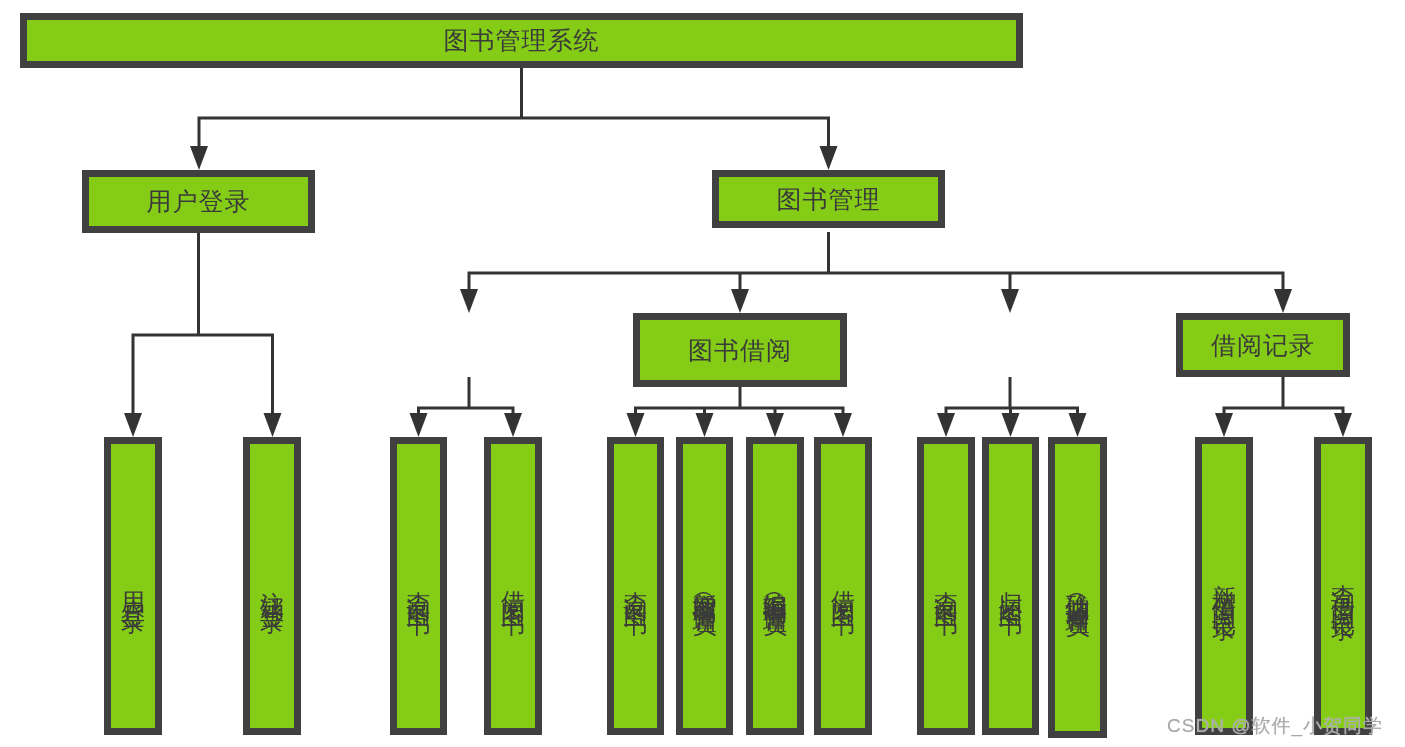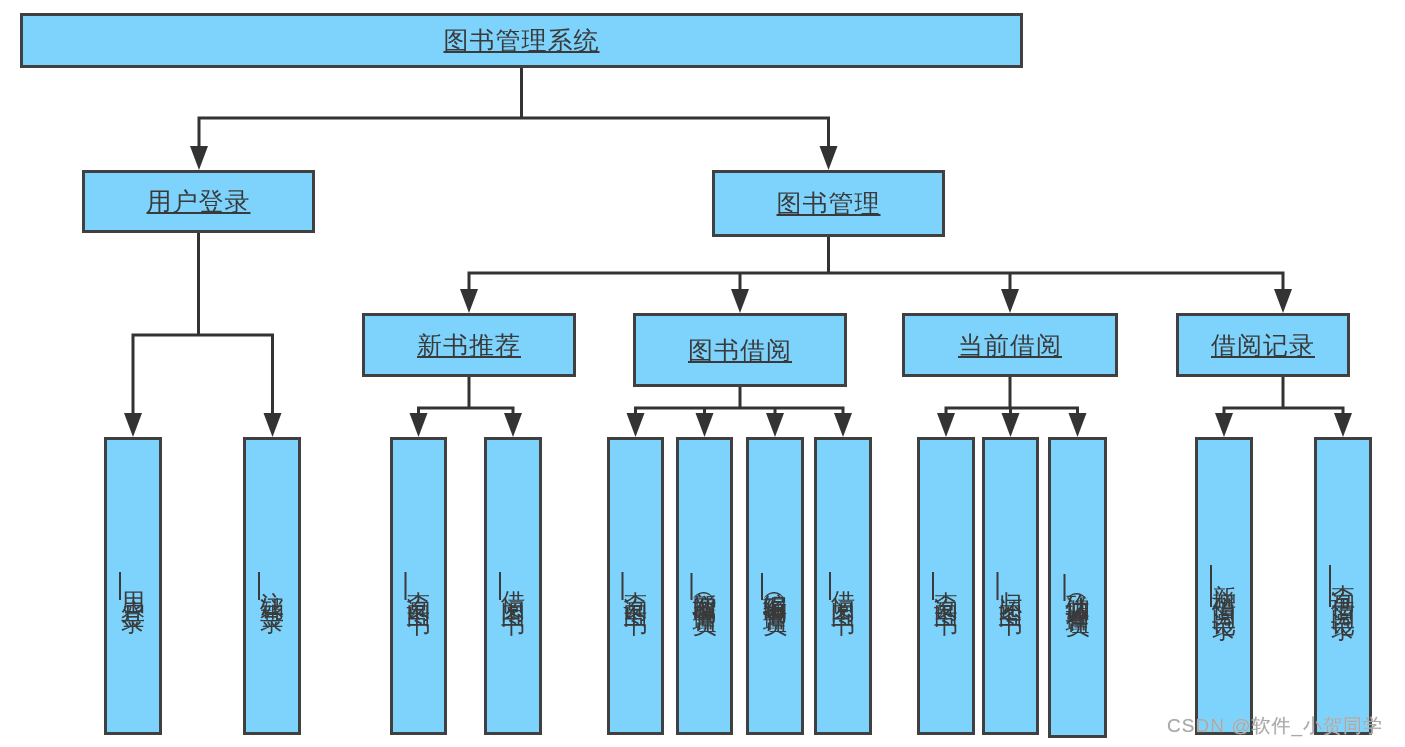--- a/index.html
+++ b/index.html
@@ -26,28 +26,27 @@
     stroke: #333333;
     stroke-width: 3;
   }
   .connectors polygon {
     fill: #333333;
     stroke: none;
   }
   .box {
     position: absolute;
     box-sizing: border-box;
-    border: 3px solid #404040;
-    background: #7dd3fc;
+    border: 7px solid #404040;
+    background: #84cc16;
     display: flex;
     align-items: center;
     justify-content: center;
     color: #3a3a3a;
     z-index: 2;
-    text-decoration: underline;
   }
   .hbox span {
     font-size: 25px;
     letter-spacing: 1px;
     white-space: nowrap;
   }
   .vbox span {
     writing-mode: vertical-rl;
     text-orientation: mixed;
     font-size: 24px;
@@ -122,32 +121,26 @@
     <polygon points="1334,413 1352,413 1343,437"></polygon>
   </svg>
 
   <div class="box hbox" style="left:20px; top:13px; width:1003px; height:55px;">
     <span>图书管理系统</span>
   </div>
 
   <div class="box hbox" style="left:82px; top:170px; width:233px; height:63px;">
     <span>用户登录</span>
   </div>
-  <div class="box hbox" style="left:712px; top:170px; width:233px; height:67px;text-align:right;">
+  <div class="box hbox" style="left:712px; top:170px; width:233px; height:58px;text-align:right;">
     <span>图书管理</span>
   </div>
 
-  <div class="box hbox" style="left:362px; top:313px; width:214px; height:64px;">
-    <span>新书推荐</span>
-  </div>
   <div class="box hbox" style="left:633px; top:313px; width:214px; height:74px;">
     <span>图书借阅</span>
-  </div>
-  <div class="box hbox" style="left:902px; top:313px; width:216px; height:64px;">
-    <span>当前借阅</span>
   </div>
   <div class="box hbox" style="left:1176px; top:313px; width:174px; height:64px;">
     <span>借阅记录</span>
   </div>
 
   <div class="box vbox" style="left:104px; top:437px; width:58px; height:298px;">
     <span>用户登录</span>
   </div>
   <div class="box vbox" style="left:243px; top:437px; width:58px; height:298px;">
     <span>注销登录</span>

